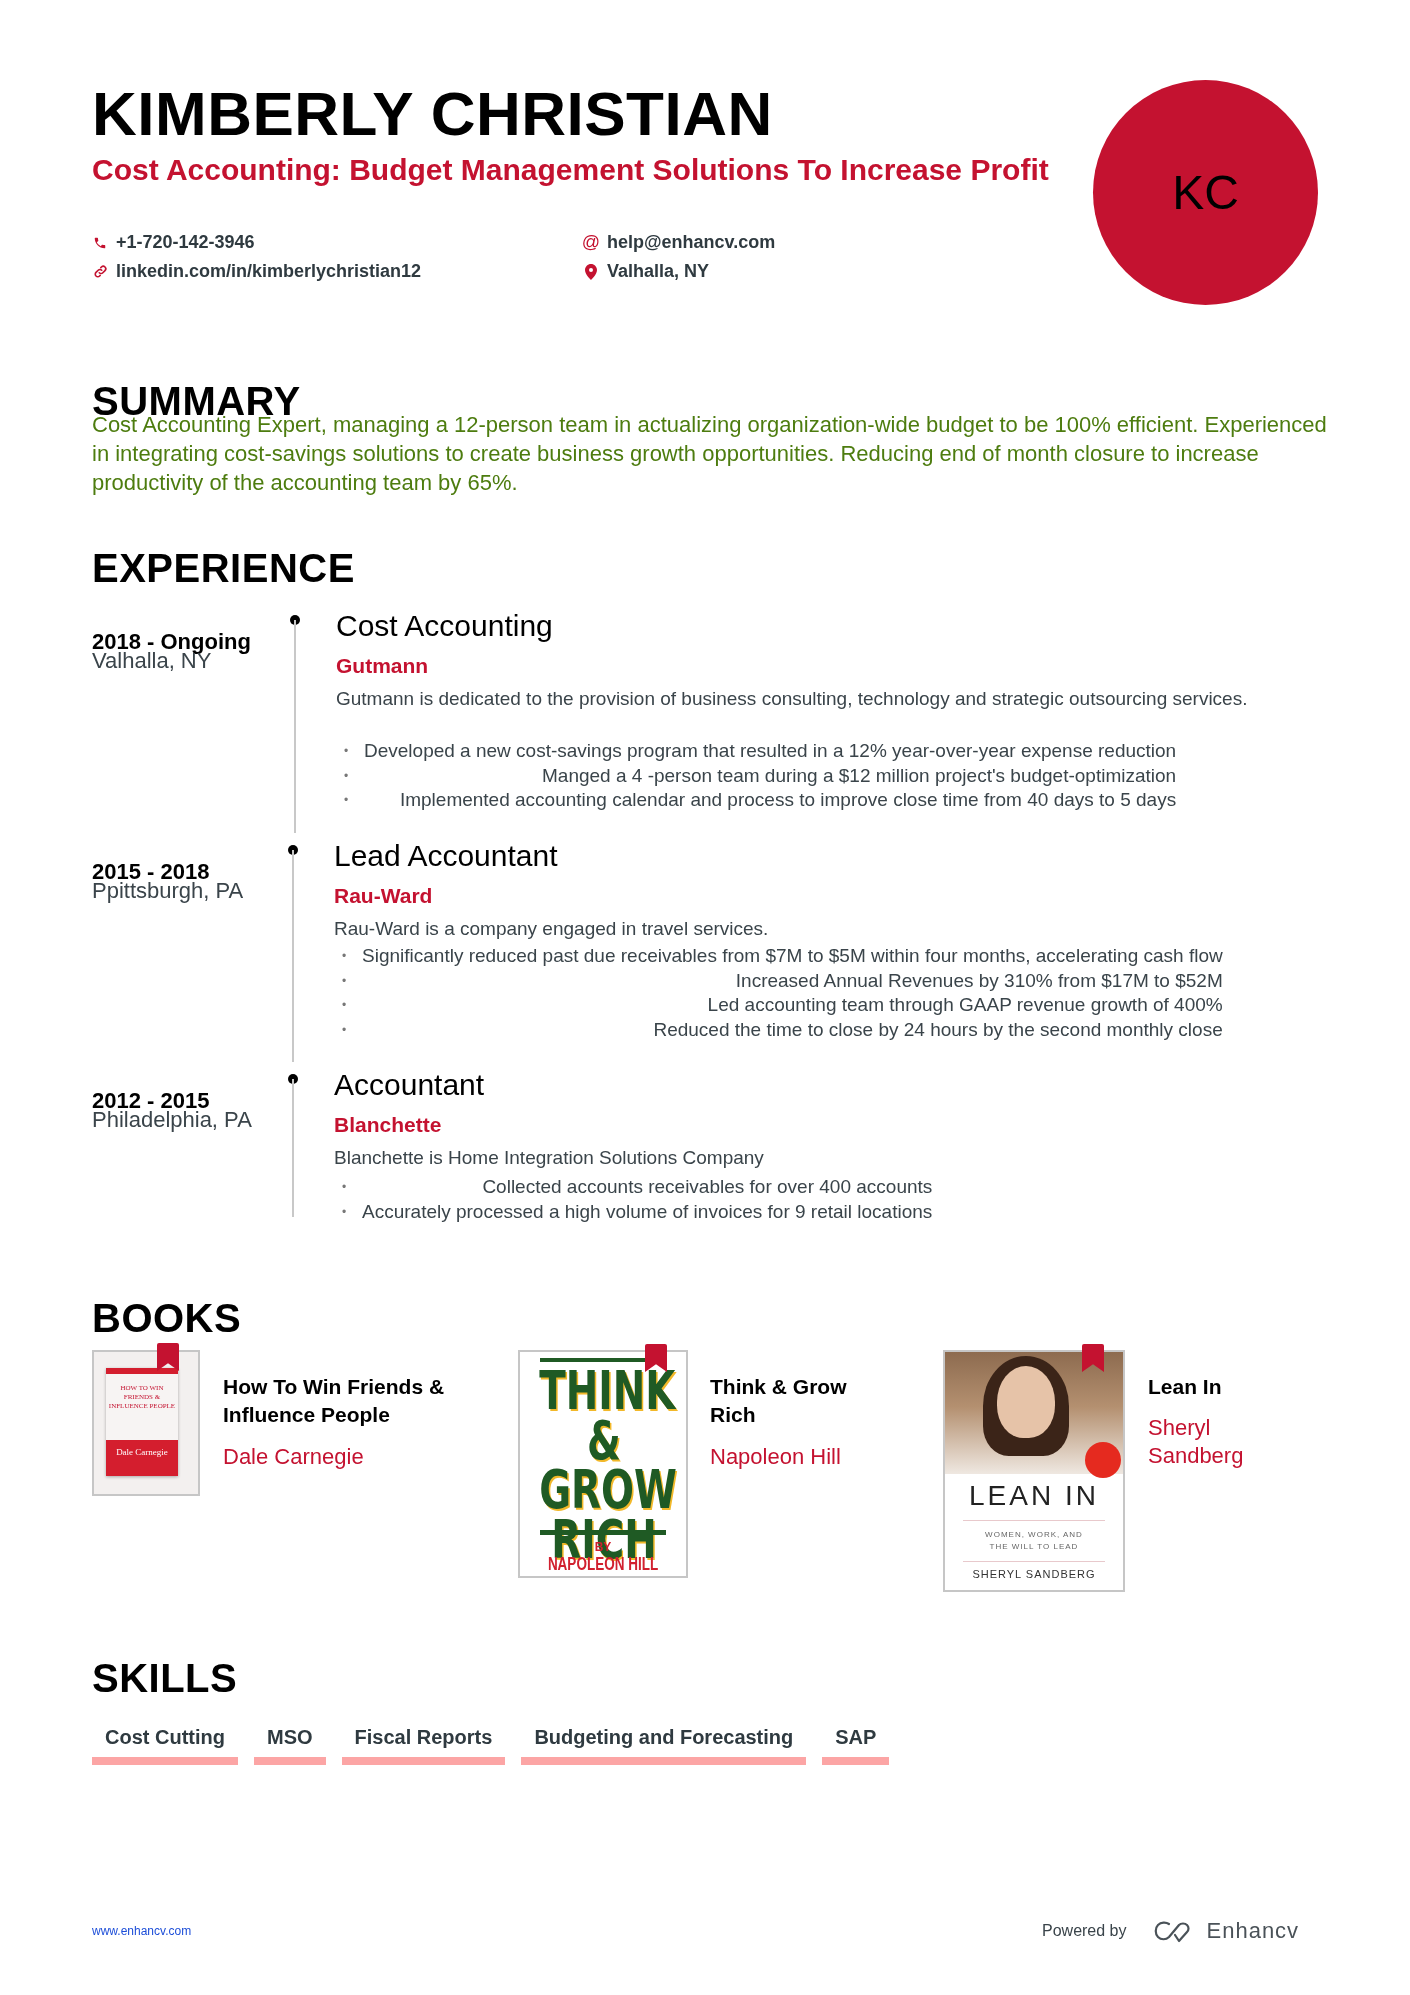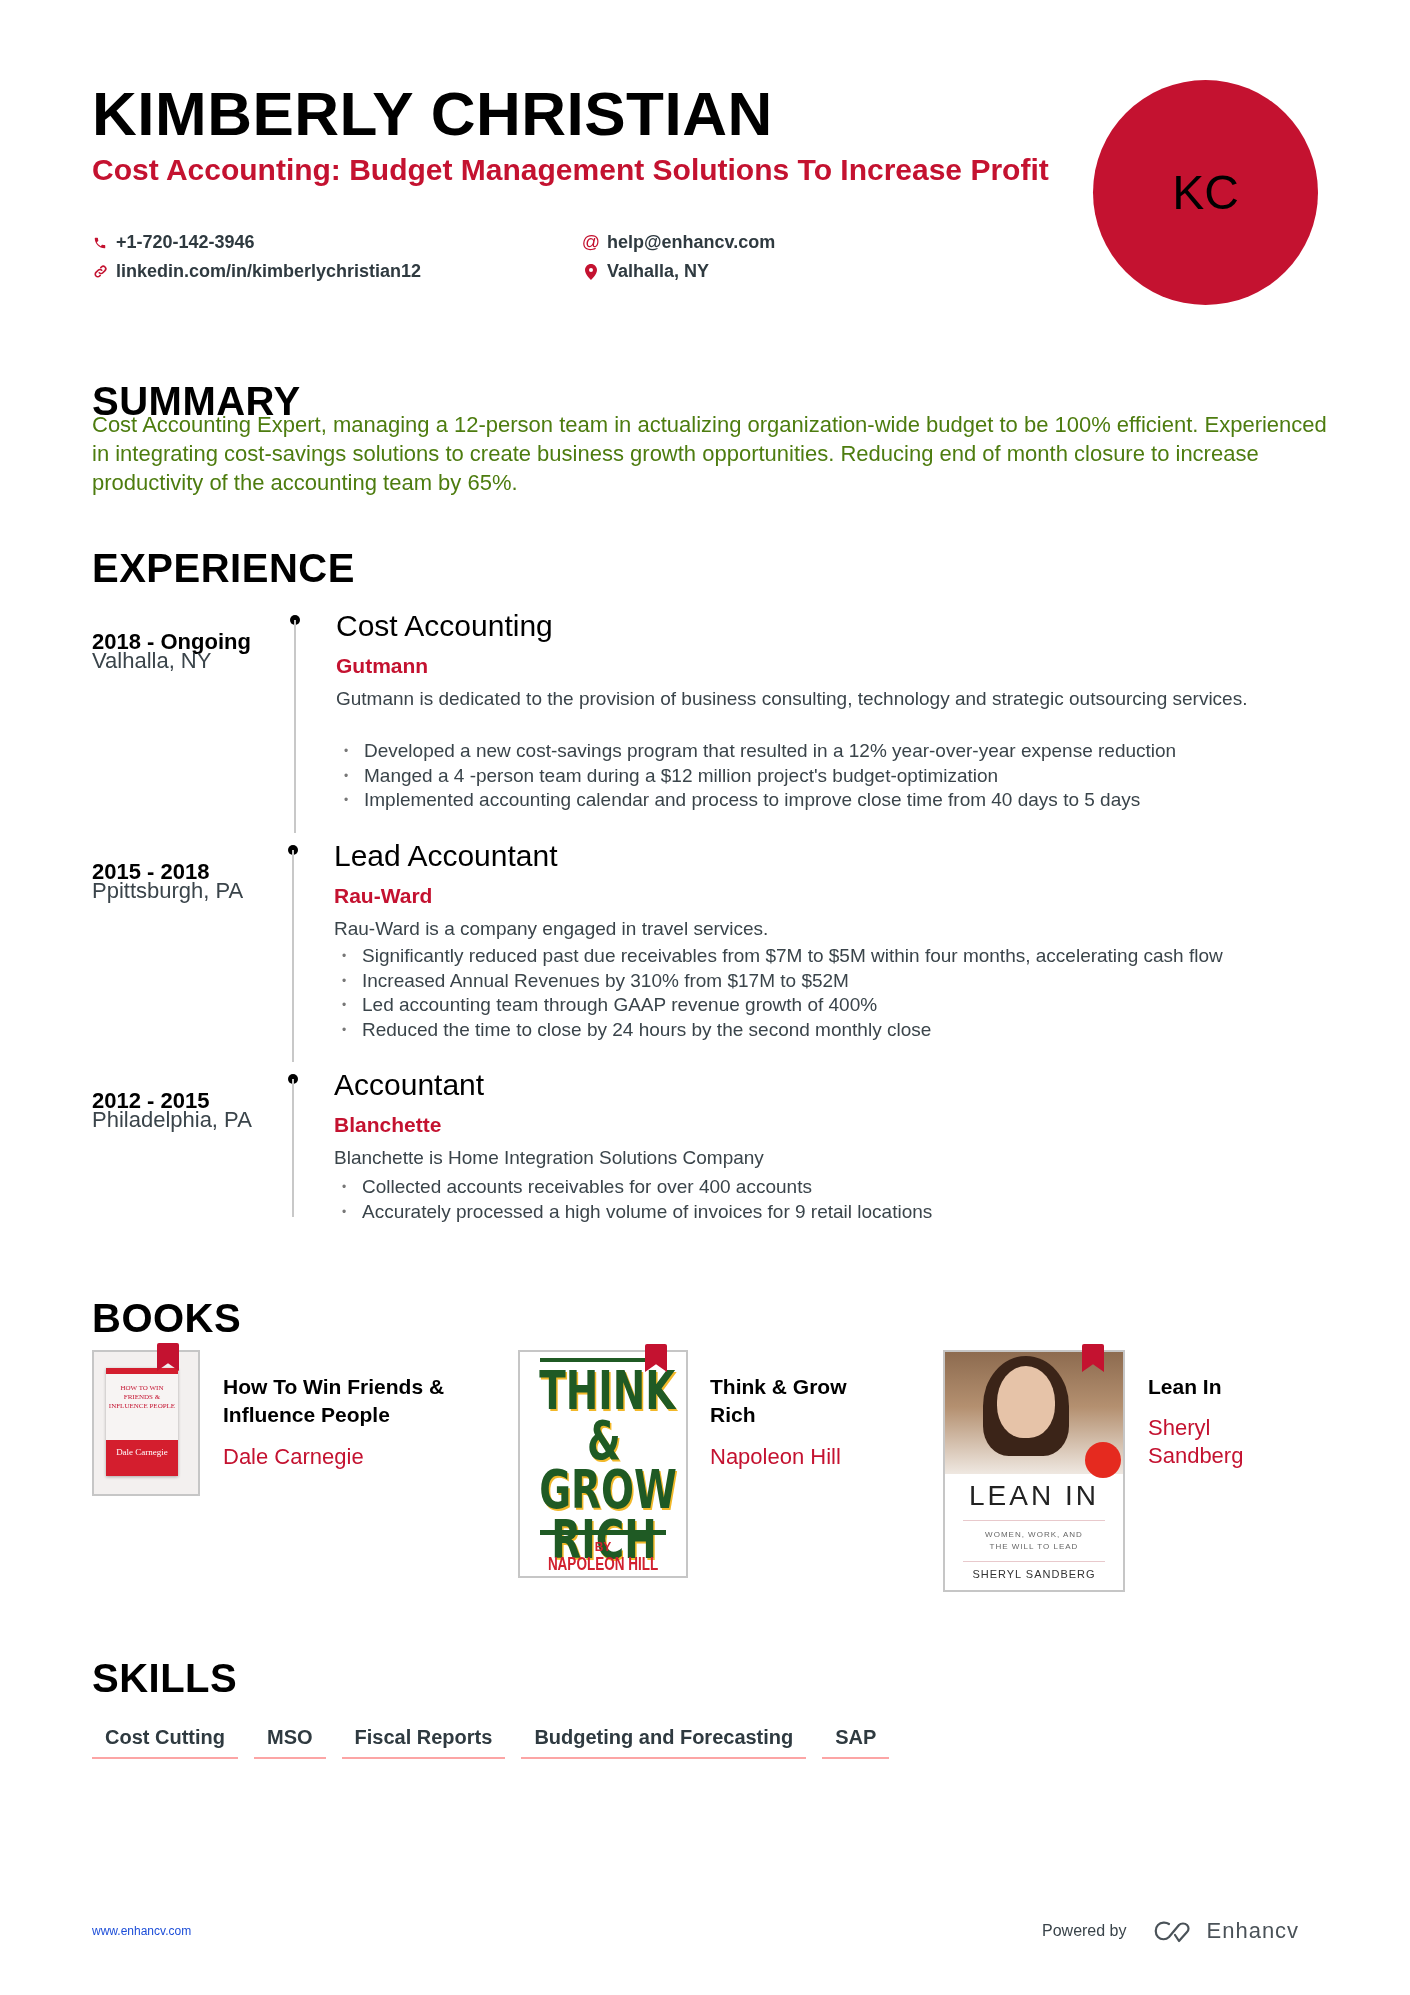--- a/index.html
+++ b/index.html
@@ -15,28 +15,28 @@
   .h2 { left: 92px; font-size: 40px; font-weight: 700; color: #000; letter-spacing: 0.5px; }
   .summary { left: 92px; top: 410px; width: 1235px; font-size: 22px; line-height: 29px; color: #4d7c0f; }
   .date { left: 92px; font-size: 22px; font-weight: 700; color: #000; margin-top: 20px; }
   .loc { left: 92px; font-size: 22px; color: #3a444a; }
   .tl-dot { width: 10px; height: 10px; border-radius: 50%; background: #000; }
   .tl-line { width: 2px; background: #c8c8c8; }
   .jtitle { font-size: 30px; color: #000; }
   .company { font-size: 21px; font-weight: 700; color: #c41230; }
   .desc { font-size: 19px; line-height: 24px; color: #3a444a; width: 990px; }
   .bullets { font-size: 19px; line-height: 24.5px; color: #3a444a; list-style: none; }
-  .bullets li { position: relative; padding-left: 28px; white-space: nowrap; }
+  .bullets li { position: relative; padding-left: 28px; white-space: nowrap; text-align: right; }
   .bullets li::before { content: "\2022"; position: absolute; left: 8px; top: 0; font-size: 12px; color: #777; }
   .book-frame { border: 2px solid #c6c6c6; background: #fff; overflow: hidden; }
   .bookmark { width: 22px; height: 28px; background: #c41230; clip-path: polygon(0 0,100% 0,100% 100%,50% 72%,0 100%); border-radius: 2px 2px 0 0; }
   .btitle { font-size: 21px; font-weight: 700; color: #000; line-height: 28px; }
   .bauthor { font-size: 22px; color: #c41230; line-height: 28px; }
   .skills { left: 92px; top: 1726px; display: flex; gap: 16px; }
-  .skill { font-size: 20px; font-weight: 700; color: #2f3a40; padding: 0 13px 8px 13px; border-bottom: 2px solid #fca5a5; white-space: nowrap; }
+  .skill { font-size: 20px; font-weight: 700; color: #2f3a40; padding: 0 13px 8px 13px; border-bottom: 8px solid #fca5a5; white-space: nowrap; }
   .footer-l { left: 92px; top: 1924px; font-size: 12px; color: #1d4ed8; }
   .footer-r { left: 1042px; top: 1918px; display: flex; align-items: center; gap: 26px; color: #3a444a; }
   .footer-r .pb { font-size: 16px; }
   .footer-r .brand { display: flex; align-items: center; gap: 10px; font-size: 22px; color: #4a5258; letter-spacing: 1px; }
   
   .cover1 { background: #f3f0ef; }
   .c1-inner { position: absolute; left: 12px; top: 16px; width: 72px; height: 108px; background: #f7f4f3; box-shadow: 0 1px 3px rgba(0,0,0,.3); }
   .c1-top { height: 6px; background: #d41e2e; }
   .c1-txt { font-family: "Liberation Serif", serif; font-size: 7px; color: #c41230; text-align: center; line-height: 9px; margin-top: 10px; }
   .c1-bot { position: absolute; left: 0; bottom: 0; width: 100%; height: 36px; background: #d41e2e; color: #fff; font-family: "Liberation Serif", serif; font-size: 9px; text-align: center; line-height: 12px; padding-top: 6px; }

